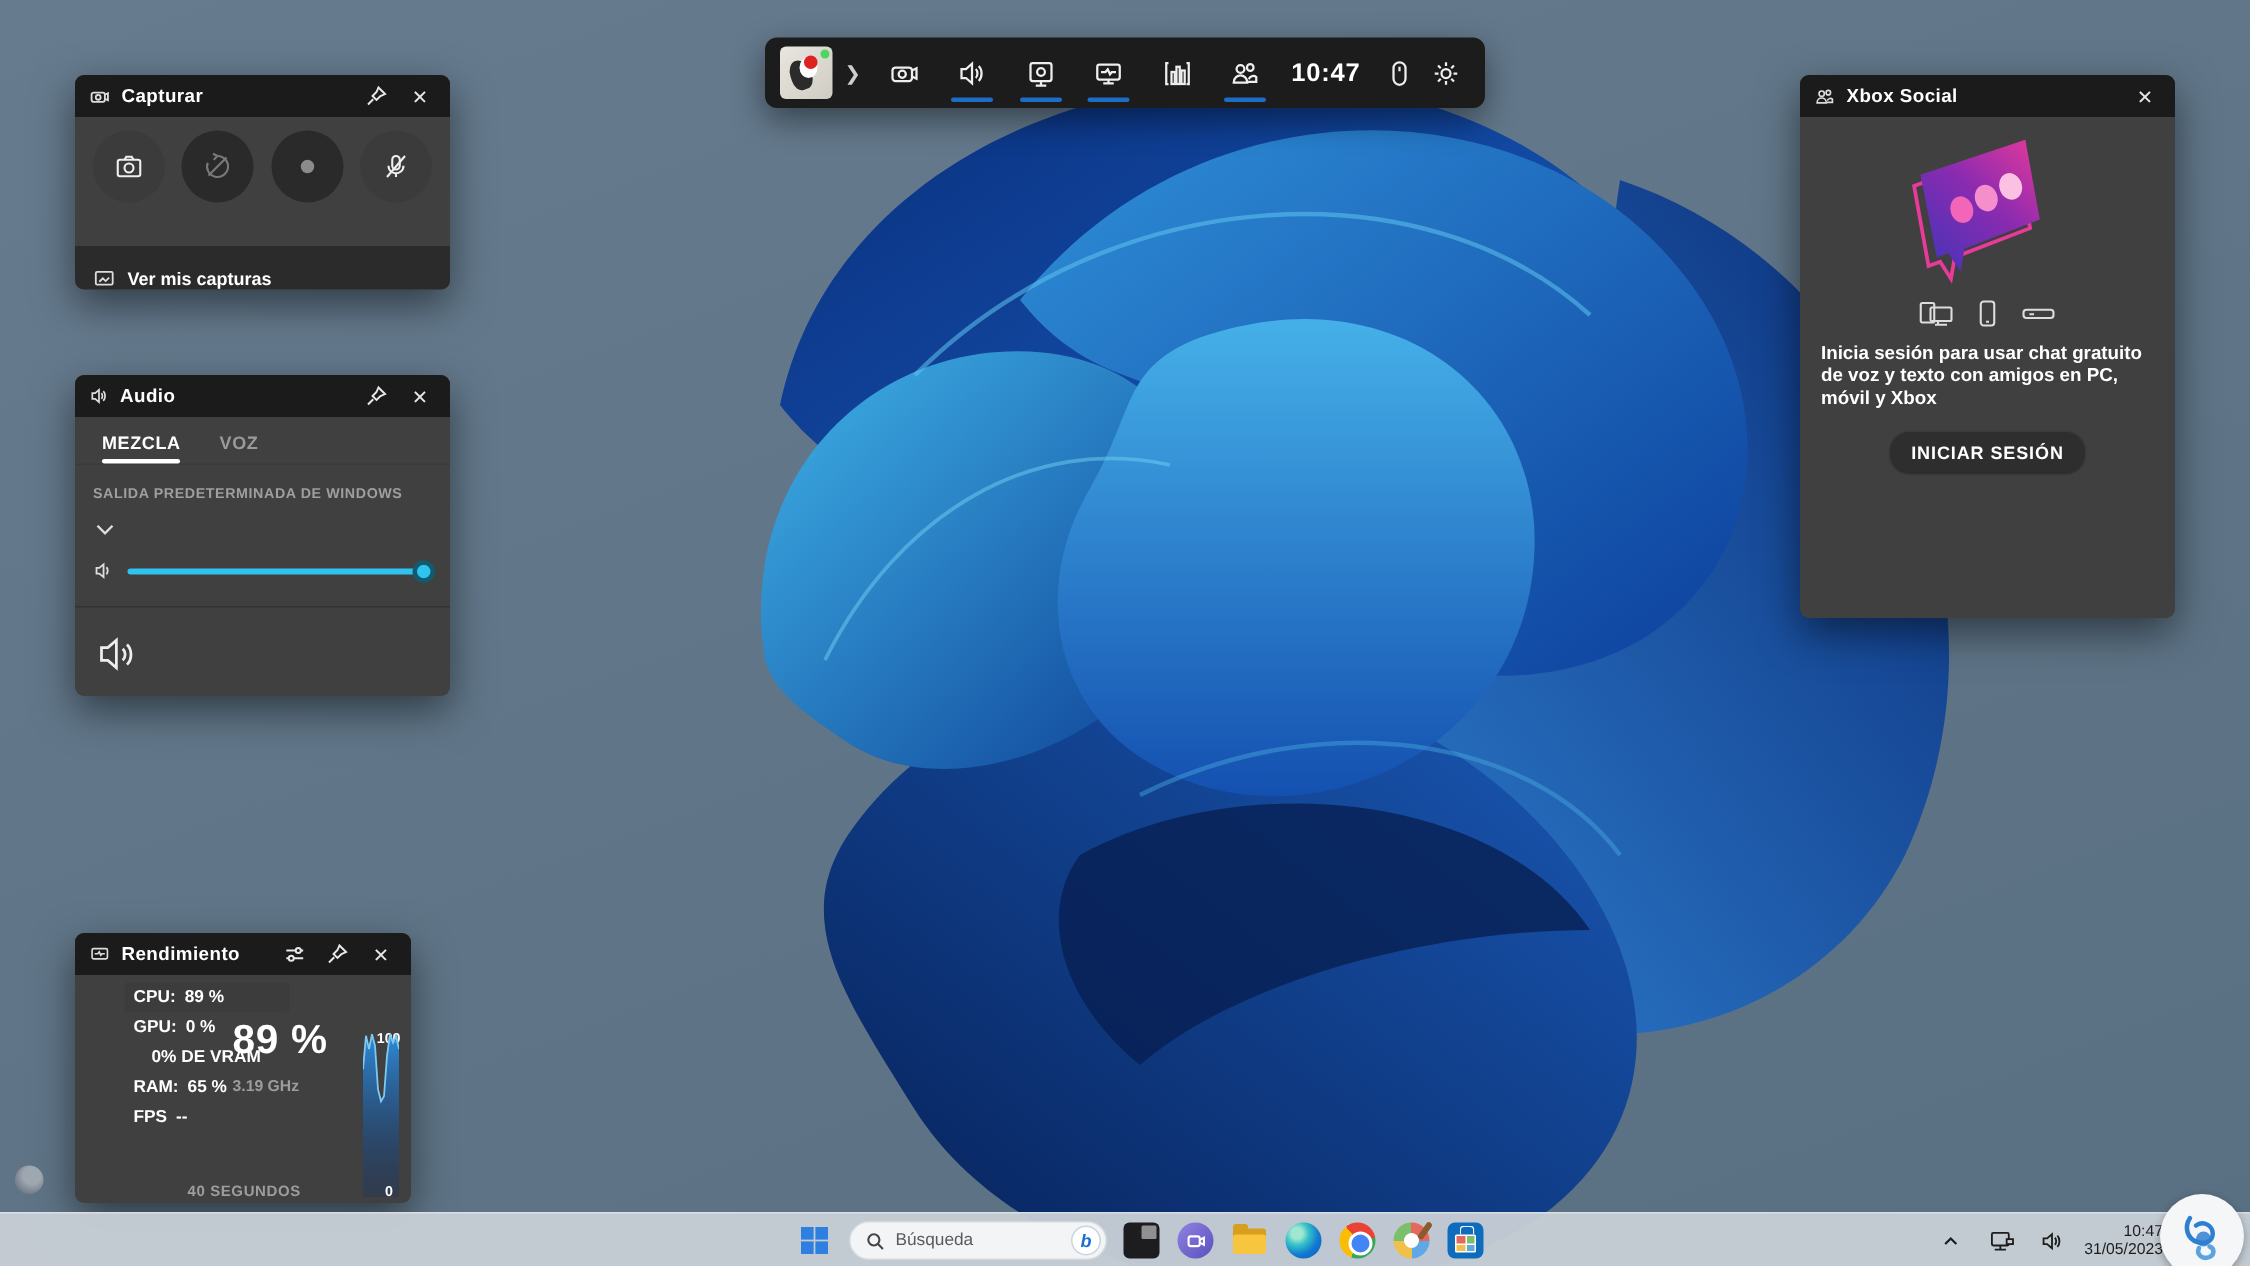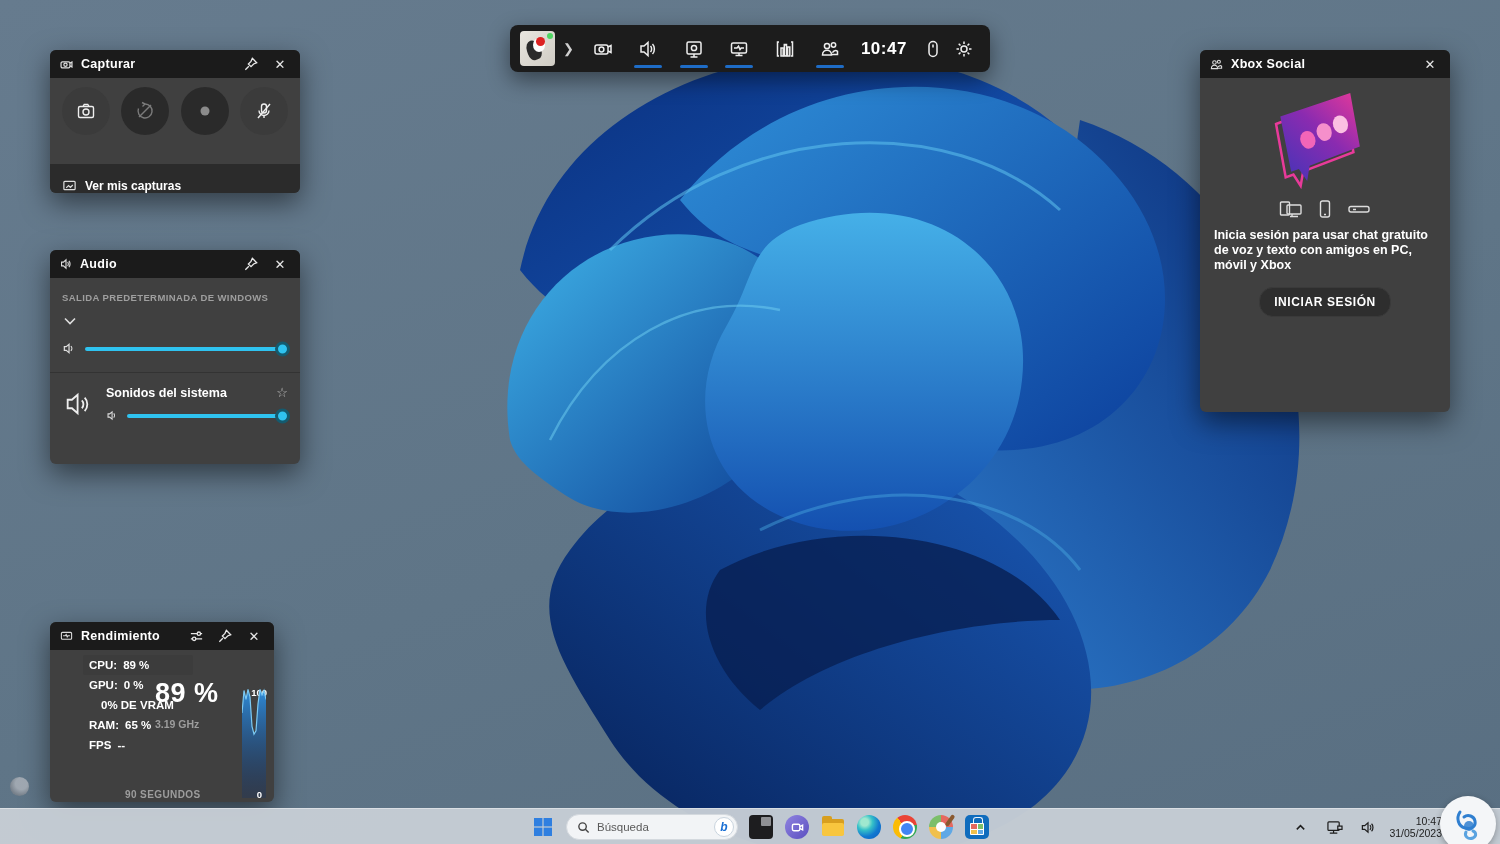--- a/index.html
+++ b/index.html
@@ -339,20 +339,24 @@
     </svg>
     <span class="widget-title">Audio</span>
     <span class="header-spacer"></span>
     <span class="hicon">
       <svg width="14" height="14" viewBox="0 0 16 16" fill="none" stroke-width="1.5">
           <path d="M9.5 1.5 L14.5 6.5 L11 8 L8 11 L5 8 L8 5 Z M5.5 10.5 L1.5 14.5"></path>
         </svg>
     </span>
     <span class="hicon">✕</span>
   </div>
+  <div class="audio-tabs">
+    <span class="audio-tab active">MEZCLA</span>
+    <span class="audio-tab">VOZ</span>
+  </div>
   <div class="audio-section-label">SALIDA PREDETERMINADA DE WINDOWS</div>
   <div class="audio-device-row">
     <svg width="16" height="16" viewBox="0 0 16 16" fill="none" stroke="#ddd" stroke-width="1.6">
         <path d="M3 5.5 L8 10.5 L13 5.5"></path>
       </svg>
   </div>
   <div class="slider-row">
     <svg width="15" height="15" viewBox="0 0 16 16" fill="none" stroke="#ddd" stroke-width="1.3">
       <path d="M2.5 6 H4.5 L7.5 3.5 V12.5 L4.5 10 H2.5 Z"></path>
         <path d="M9.5 5.5 C10.8 6.8 10.8 9.2 9.5 10.5"></path>
@@ -361,35 +365,20 @@
       <span class="slider-thumb"></span>
     </div>
   </div>
   <div class="audio-divider"></div>
   <div class="sys-row">
     <svg width="34" height="34" viewBox="0 0 24 24" fill="none" stroke="#eee" stroke-width="1.3" style="margin-top:2px">
       <path d="M4 9 H7 L11 5.5 V18.5 L7 15 H4 Z"></path>
         <path d="M14 9.5 C15.5 11 15.5 13.5 14 15"></path>
         <path d="M16 7.5 C18.5 10 18.5 14.5 16 17"></path>
     </svg>
-    <div class="sys-main">
-      <div class="sys-title-row">
-        <span class="sys-title">Sonidos del sistema</span>
-        <span class="star">☆</span>
-      </div>
-      <div class="sys-slider">
-        <svg width="13" height="13" viewBox="0 0 16 16" fill="none" stroke="#ddd" stroke-width="1.3">
-          <path d="M2.5 6 H4.5 L7.5 3.5 V12.5 L4.5 10 H2.5 Z"></path>
-            <path d="M9.5 5.5 C10.8 6.8 10.8 9.2 9.5 10.5"></path>
-        </svg>
-        <div class="slider-track">
-          <span class="slider-thumb"></span>
-        </div>
-      </div>
-    </div>
   </div>
 </div>
 
 <div class="widget" id="perf-widget">
   <div class="widget-header">
     <svg width="15" height="15" viewBox="0 0 22 22" fill="none" stroke="#ddd" stroke-width="1.6">
       <rect x="3.5" y="5" width="15" height="10" rx="1.5"></rect>
         <path d="M6 10 H9 L10.5 8.2 L12 11.5 L13.2 10 H16"></path>
     </svg>
     <span class="widget-title">Rendimiento</span>
@@ -437,21 +426,21 @@
       <defs>
         <linearGradient id="gfill" x1="0" y1="0" x2="0" y2="1">
           <stop offset="0" stop-color="#2e8fe0" stop-opacity="0.95"></stop>
           <stop offset="1" stop-color="#0a2f6e" stop-opacity="0.25"></stop>
         </linearGradient>
       </defs>
       <polygon fill="url(#gfill)" points="0,26.9 2,4.5 4,13.4 6,3.4 8,11.2 10,40.3 12,48.2 14,44.8 16,17.9 18,3.4 20,9.0 22,4.5 24,13.4 24,112 0,112"></polygon>
       <polyline fill="none" stroke="#7cc9f2" stroke-width="1.2" points="0,26.9 2,4.5 4,13.4 6,3.4 8,11.2 10,40.3 12,48.2 14,44.8 16,17.9 18,3.4 20,9.0 22,4.5 24,13.4"></polyline>
     </svg>
     <span class="perf-axis-min">0</span>
-    <div class="perf-footer">90 SEGUNDOS</div>
+    <div class="perf-footer">40 SEGUNDOS</div>
   </div>
 </div>
 
 <div class="widget" id="social-widget">
   <div class="widget-header">
     <svg width="15" height="15" viewBox="0 0 22 22" fill="none" stroke="#ddd" stroke-width="1.6">
       <circle cx="8" cy="8" r="2.6"></circle>
         <circle cx="14.5" cy="7" r="2.2"></circle>
         <path d="M3.5 17 C3.5 13.8 6 12.2 8 12.2 C10 12.2 12.5 13.8 12.5 17 Z"></path>
         <path d="M13.5 14.8 C14.5 12.5 17 12 18.5 13.4 V16.5 H13"></path>

